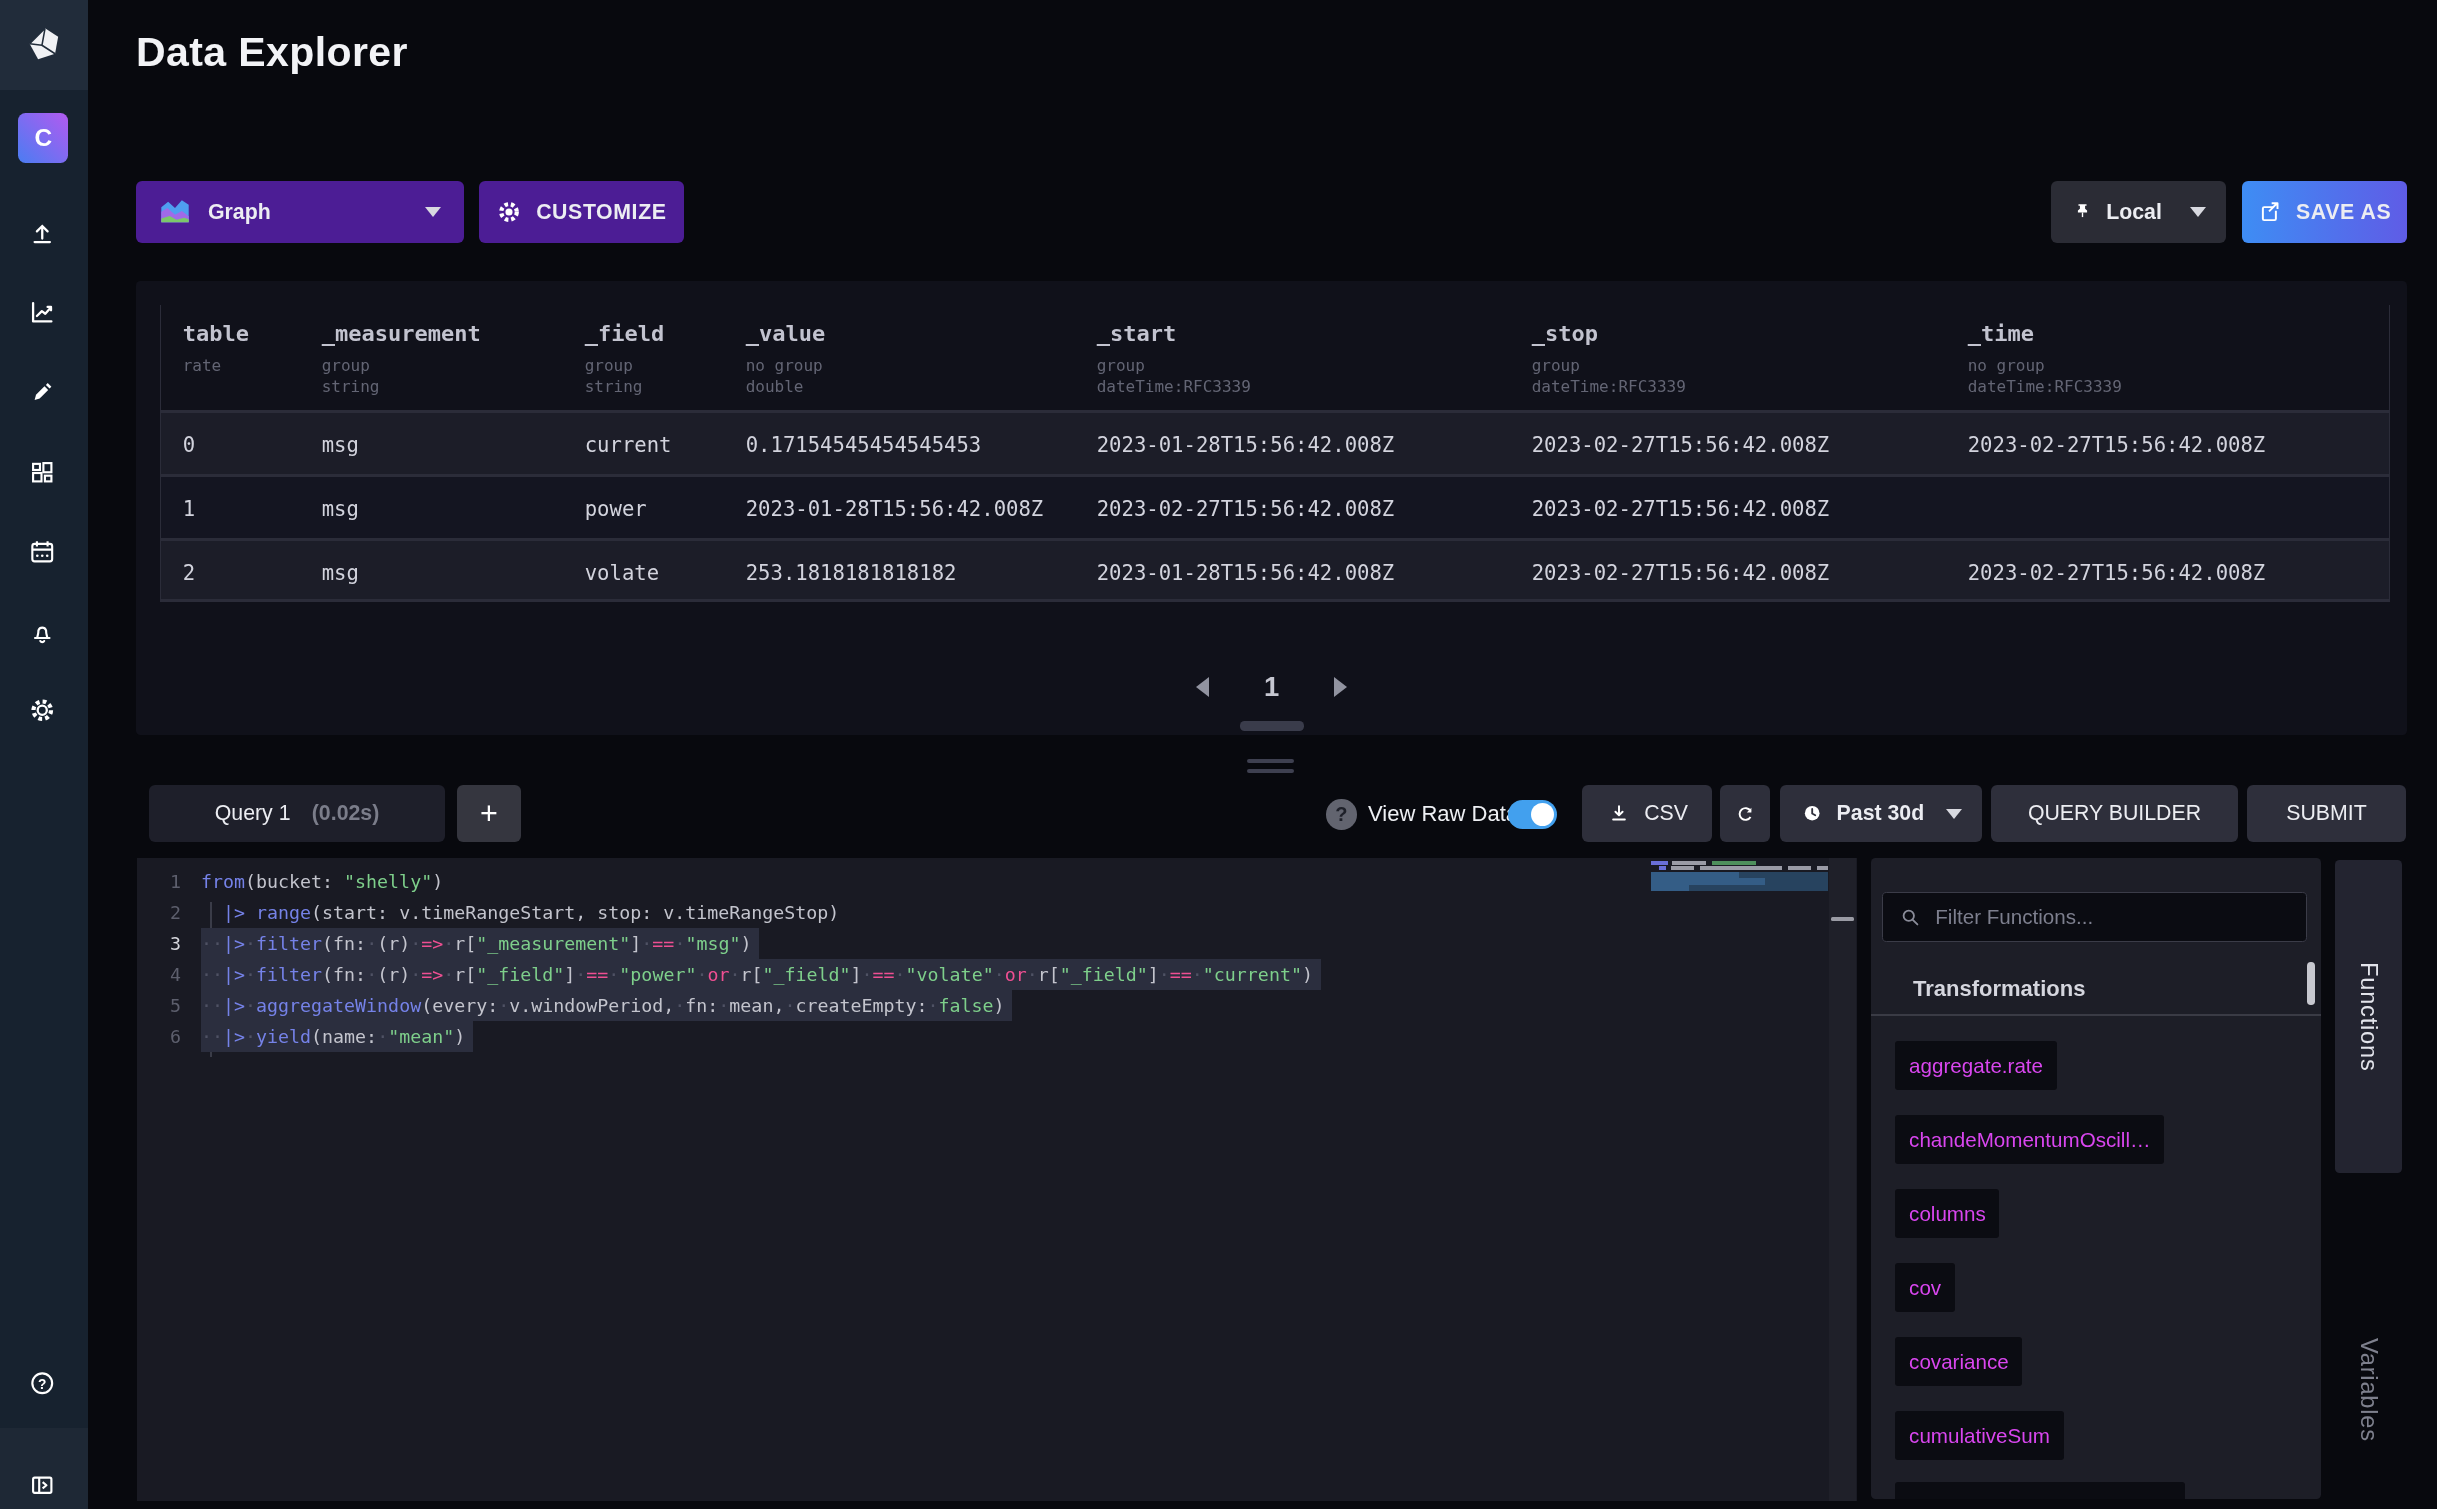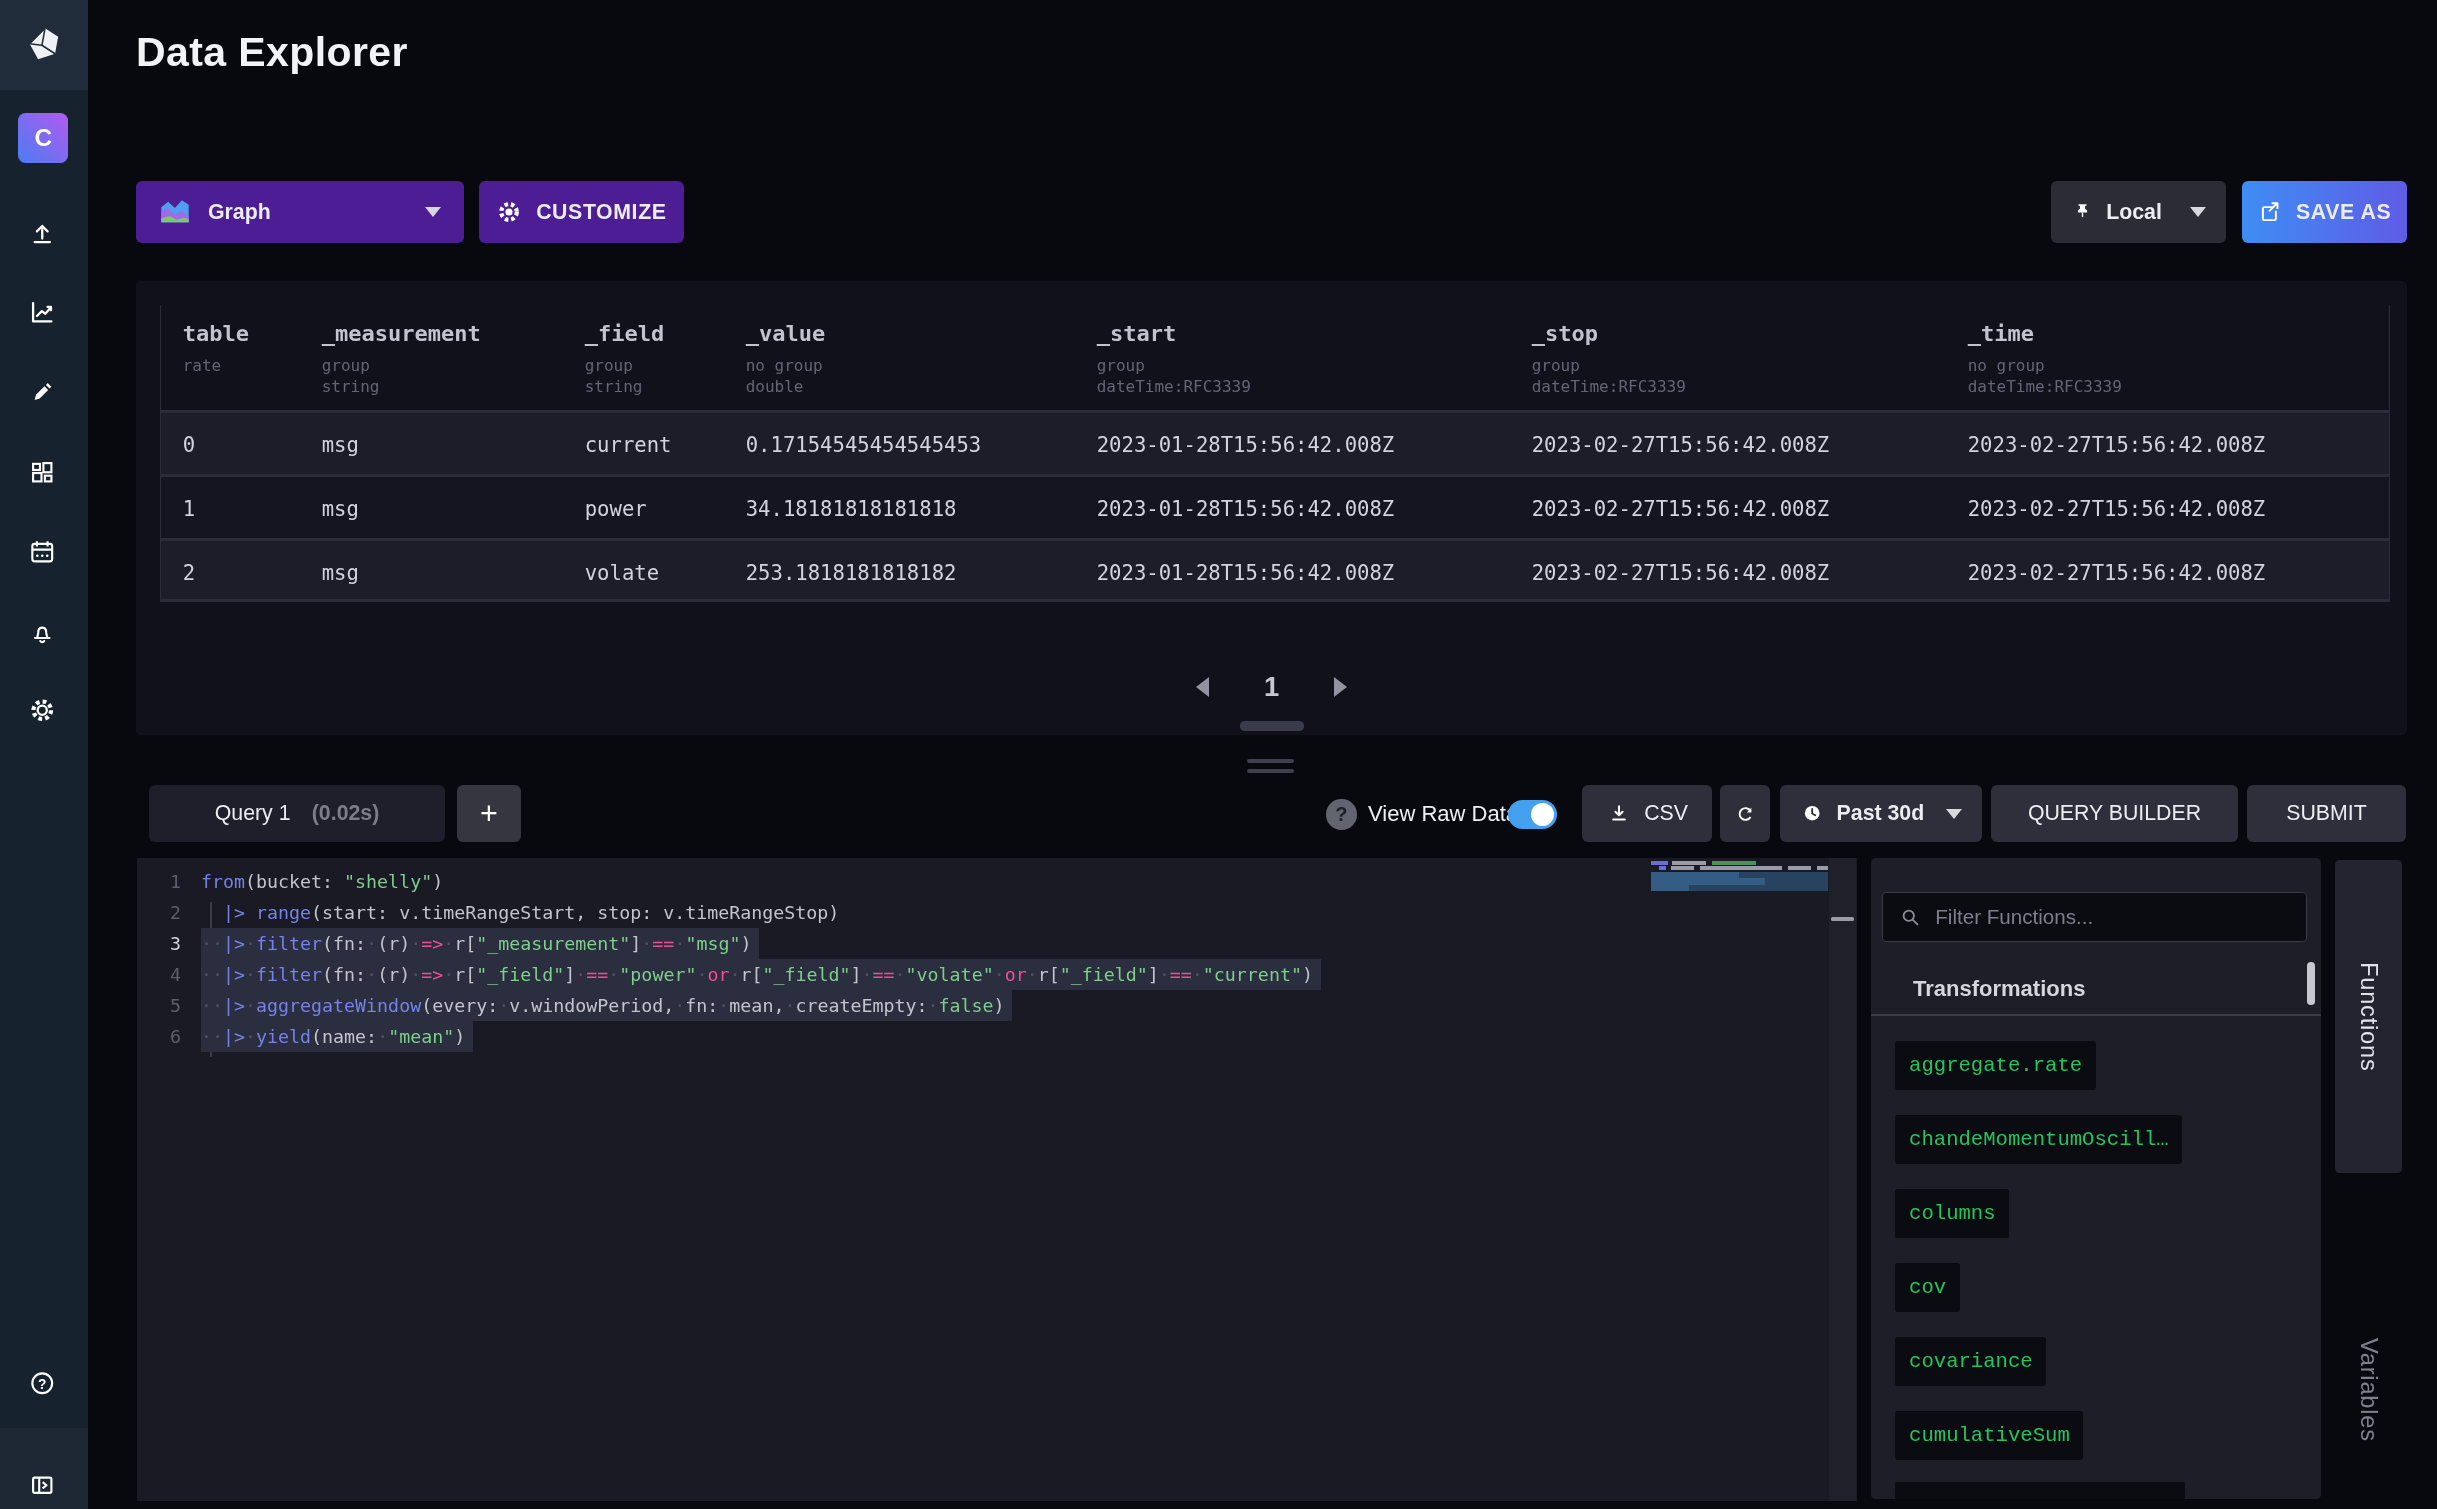--- a/index.html
+++ b/index.html
@@ -88,21 +88,21 @@
   .fsearch{ position:absolute; left:11.4px; top:34px; width:425px; height:50px; background:#0b0c12;
             border:1.5px solid #3b3c48; border-radius:4.6px; display:flex; align-items:center; padding:0 15.2px; gap:13.7px; }
   .fsearch input{ background:transparent; border:none; outline:none; color:#c6c8d2; font-size:20.6px;
                   font-family:"Liberation Sans", sans-serif; width:100%; }
   .fsearch input::placeholder{ color:#7d7f8e; }
   .fsection{ position:absolute; left:42px; top:118px; font-size:22px; font-weight:bold; color:#d5d6de; }
   .fsep{ position:absolute; left:0; top:156px; width:450px; height:1.5px; background:#3a3b45; }
   .fthumb{ position:absolute; right:6.1px; top:104px; width:7.6px; height:43px; border-radius:3.8px; background:#c7c8cf; }
   .chips{ position:absolute; left:24.4px; top:183px; }
   .chip{ display:table; margin-bottom:25px; height:49px; line-height:49px; padding:0 13.7px; background:#0b0c12;
-         border-radius:3px; color:#22c55e; font-family:Liberation Mono, monospace; font-size:20.6px; cursor:pointer; }
+         border-radius:3px; color:#d946ef; font-family:Liberation Sans, sans-serif; font-size:20.6px; cursor:pointer; }
   .chip-partial{ position:absolute; left:24.4px; top:624px; width:290px; height:49px; background:#0b0c12; border-radius:3px; }
   .vtab{ position:absolute; left:2335px; width:67px; display:flex; align-items:center; justify-content:center;
          writing-mode:vertical-rl; cursor:pointer; }
   .vtab-functions{ top:860px; height:313px; background:#232430; border-radius:4.6px; color:#e2e3ea; font-size:23.6px; letter-spacing:0.8px; }
   .vtab-variables{ top:1287px; height:206px; color:#7e808d; font-size:23.6px; letter-spacing:0.8px; }
 
   svg{ display:block; }
 </style>
 </head>
 <body>
@@ -271,21 +271,20 @@
             <div>current</div>
             <div>0.17154545454545453</div>
             <div>2023-01-28T15:56:42.008Z</div>
             <div>2023-02-27T15:56:42.008Z</div>
             <div>2023-02-27T15:56:42.008Z</div>
           </div>
           <div class="trow dark">
             <div>1</div>
             <div>msg</div>
             <div>power</div>
-            <div>34.18181818181818</div>
             <div>2023-01-28T15:56:42.008Z</div>
             <div>2023-02-27T15:56:42.008Z</div>
             <div>2023-02-27T15:56:42.008Z</div>
           </div>
           <div class="trow">
             <div>2</div>
             <div>msg</div>
             <div>volate</div>
             <div>253.1818181818182</div>
             <div>2023-01-28T15:56:42.008Z</div>

